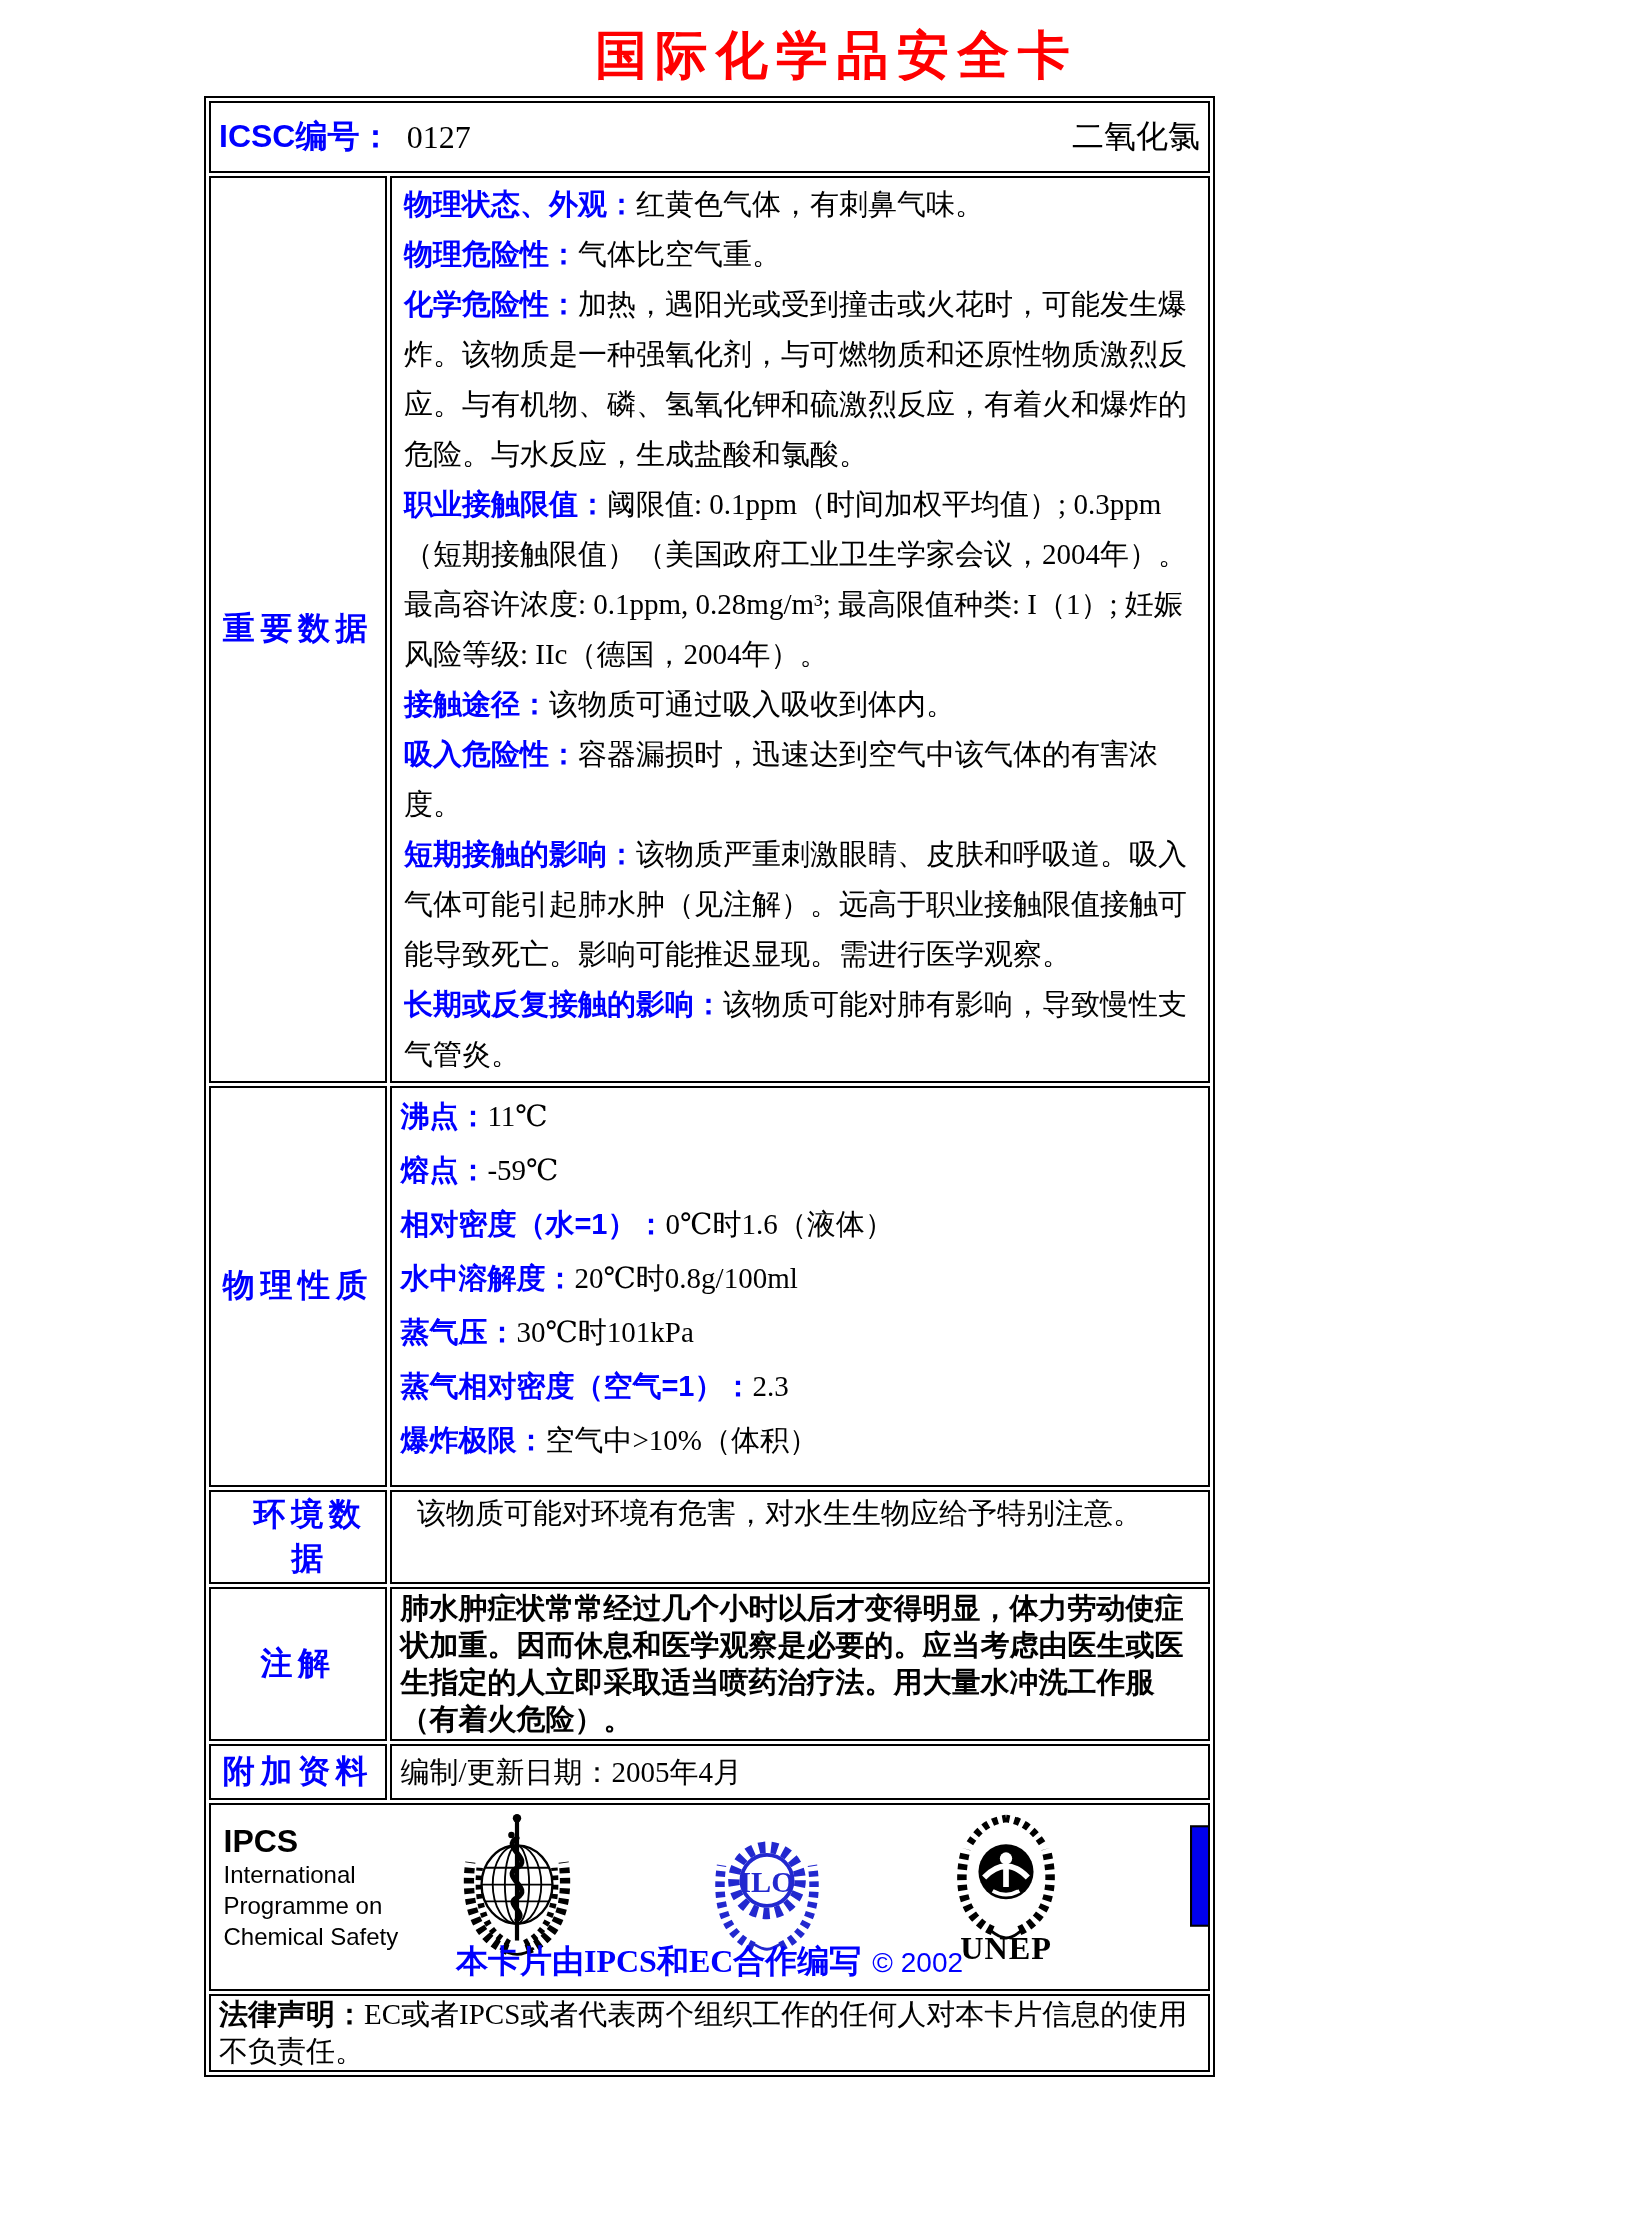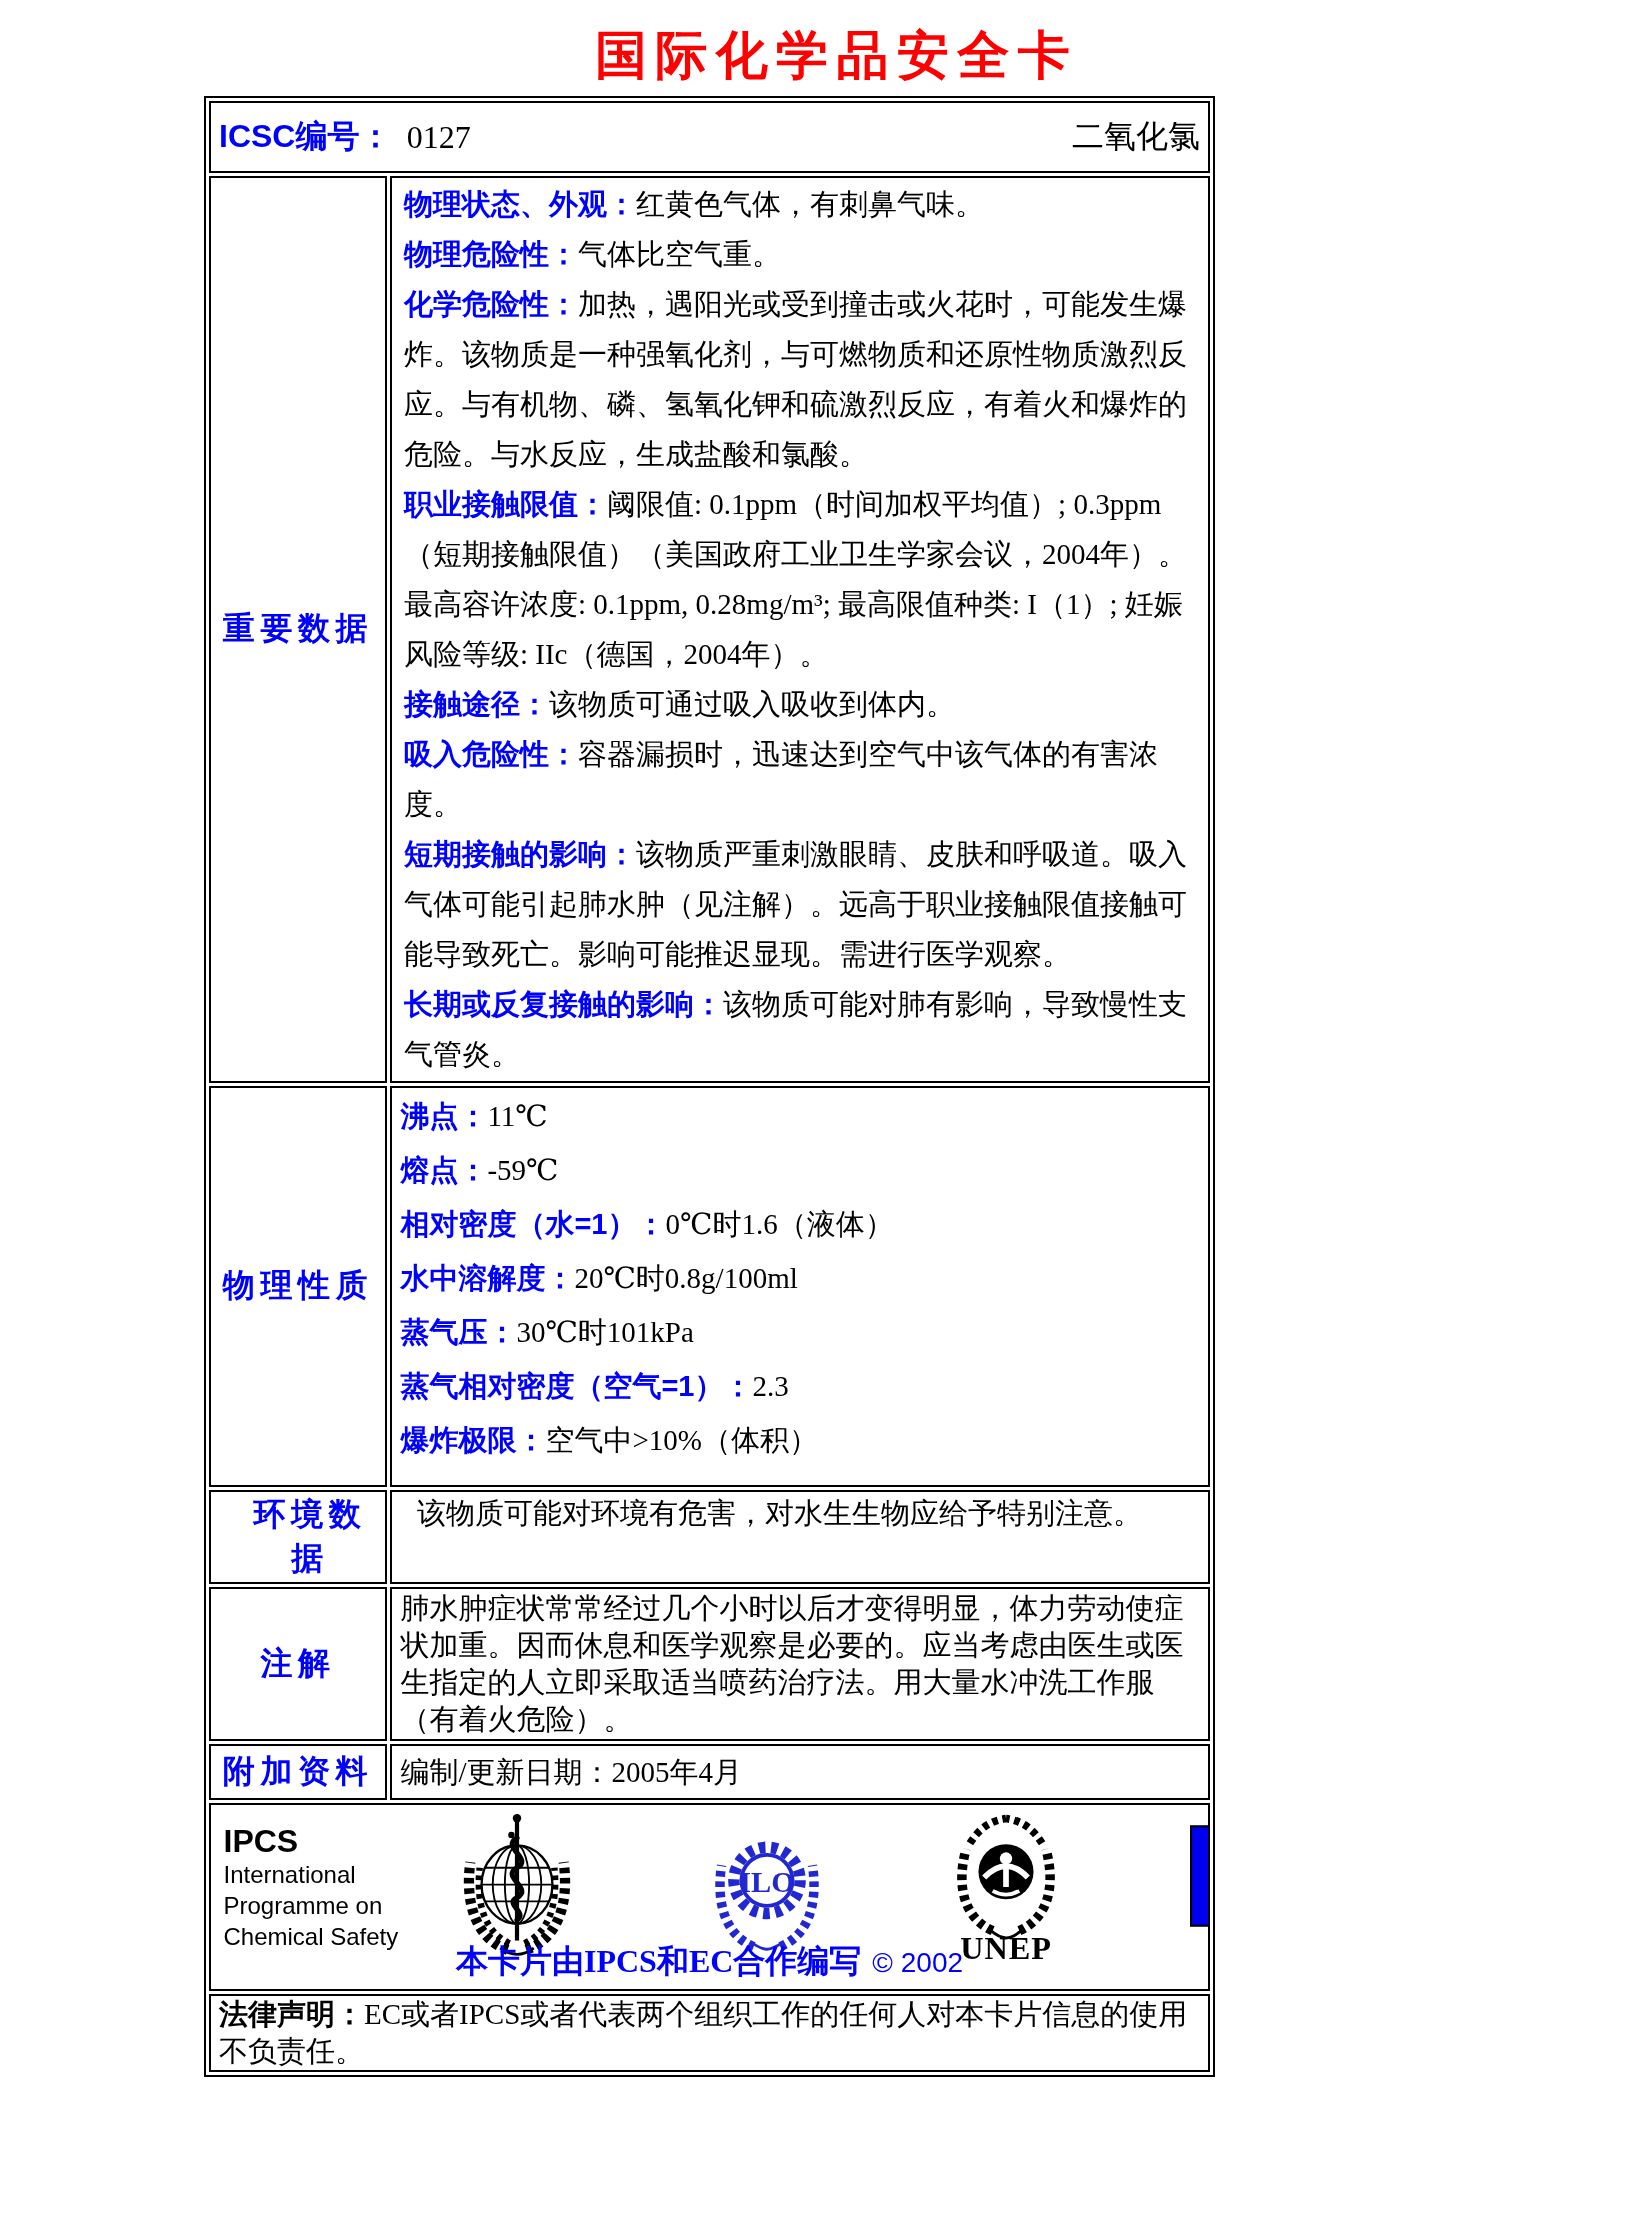--- a/index.html
+++ b/index.html
@@ -40,21 +40,21 @@
   .r-header td{height:66px;vertical-align:middle;}
   .hdr{display:flex;justify-content:space-between;align-items:center;
        padding:0 7px;font-size:32px;}
   .hdr-left{display:flex;align-items:center;}
   .hdr-num{margin-left:15.3px;font-family:"Liberation Serif","DejaVu Serif",serif;}
   .hdr-right{font-family:Liberation Mono, monospace;}
   
   .r-important td{height:852px;}
   .r-physical td{height:394px;}
   .r-env td{height:41px;padding-left:25px;}
-  .r-notes td{height:109px;}
+  .r-notes td{height:109px;font-weight:bold;}
   .r-additional td{height:49px;vertical-align:middle;}
   .r-logos td{height:184px;position:relative;padding:0;}
   .r-legal td{height:64px;vertical-align:middle;}
   
   .ipcs-block{
     position:absolute;left:12.5px;top:18px;
     font-family:"Liberation Sans","DejaVu Sans",sans-serif;color:#000;
   }
   .ipcs-acronym{font-weight:bold;font-size:32px;line-height:36px;}
   .ipcs-line{font-size:24px;line-height:31px;}

